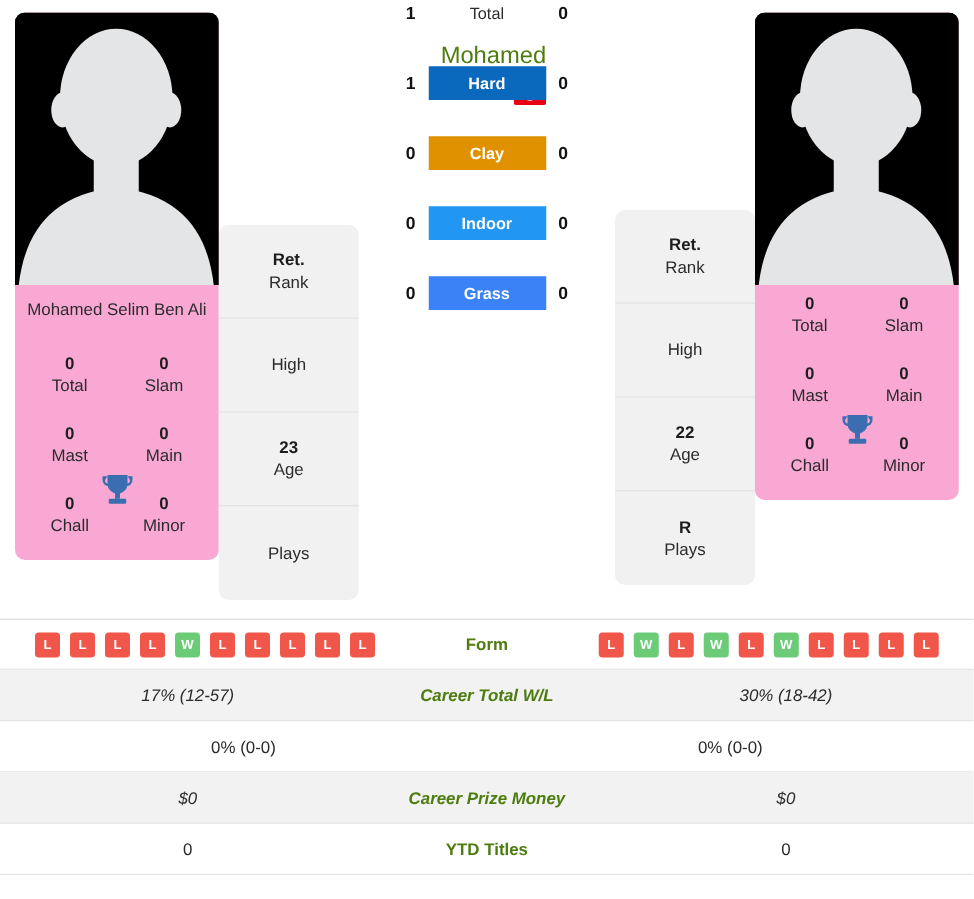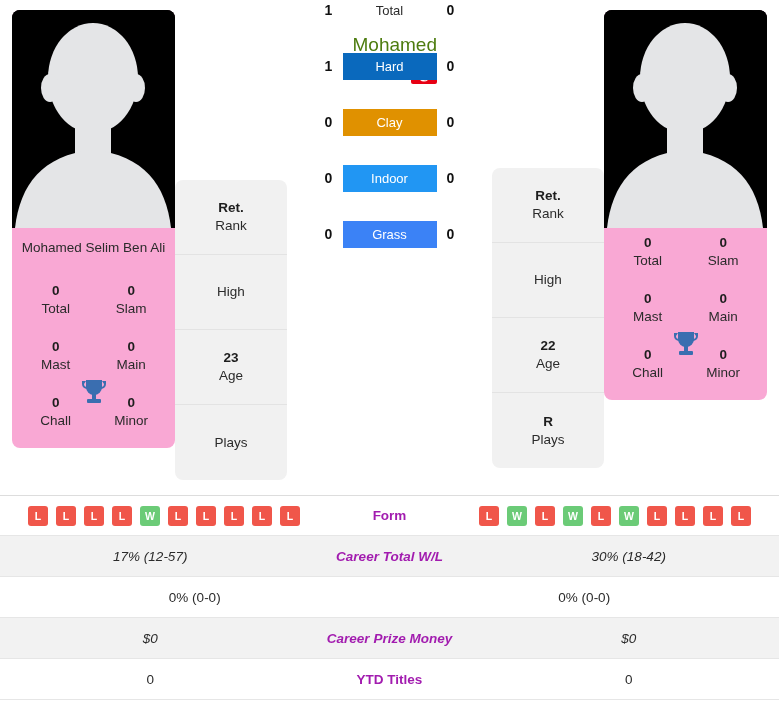--- a/index.html
+++ b/index.html
@@ -158,21 +158,21 @@
     color: #111111;
   }
   .h2h-bar {
     width: 94px;
     height: 27px;
     display: flex;
     align-items: center;
     justify-content: center;
     color: #ffffff;
     font-size: 13px;
-    font-weight: normal;
+    font-weight: bold;
   }
   .h2h-bar.plain {
     color: #2b2b2b;
     background: transparent;
     font-weight: normal;
     font-size: 13px;
   }
 
   
   .stats-table {
@@ -198,21 +198,21 @@
     justify-content: flex-start;
     padding-left: 28px;
     gap: 8px;
   }
   .cell-right.form-cell { padding-left: 0; padding-right: 28px; justify-content: flex-end; }
   .cell-mid {
     width: 178px;
     text-align: center;
     font-size: 13.5px;
     font-weight: bold;
-    color: #a21caf;
+    color: #4d7c0f;
   }
   .badge {
     width: 20px;
     height: 20px;
     border-radius: 3px;
     display: inline-flex;
     align-items: center;
     justify-content: center;
     font-size: 10.5px;
     font-weight: bold;

